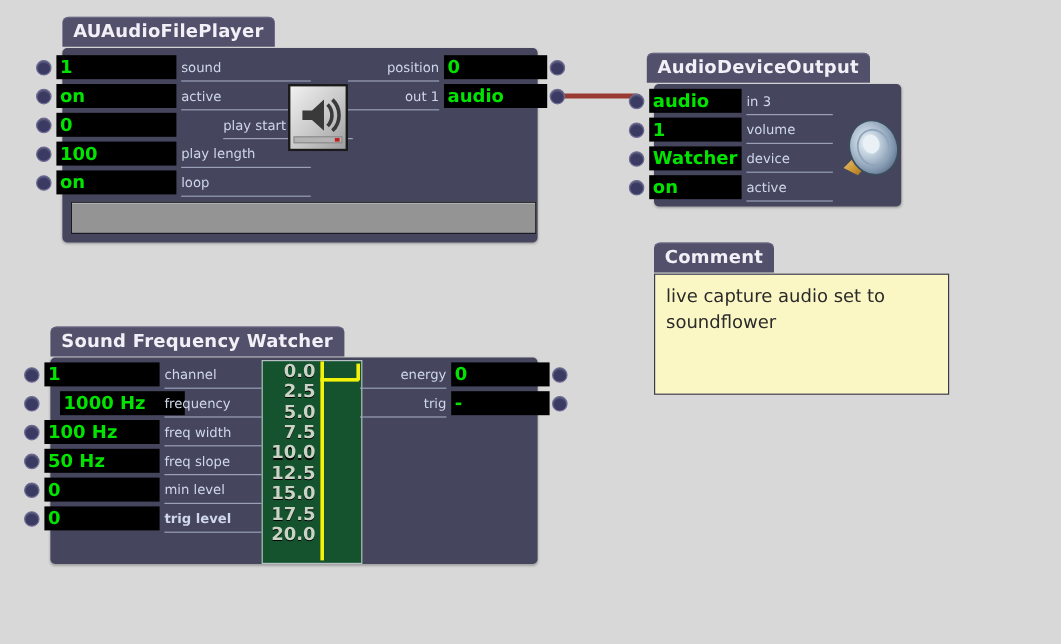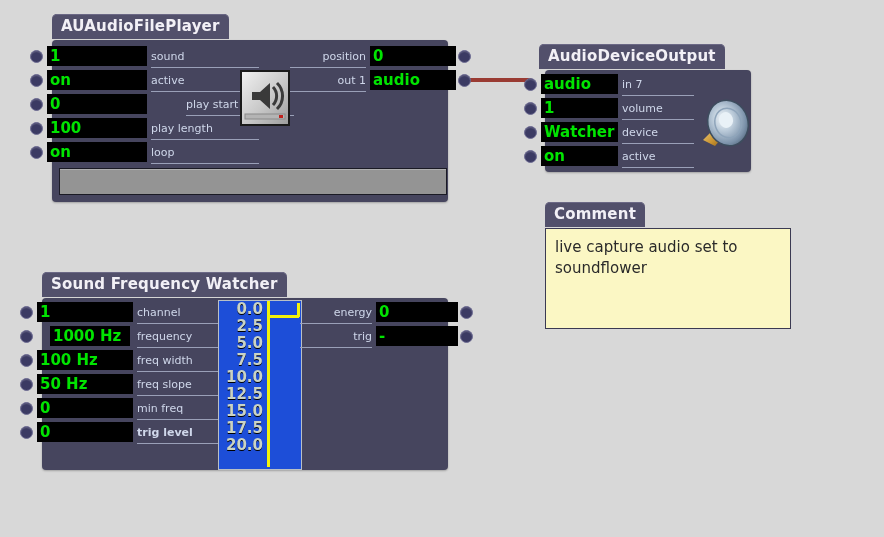--- a/index.html
+++ b/index.html
@@ -84,21 +84,21 @@
     box-shadow:inset 0 1px 0 rgba(255,255,255,.25);
     z-index:4;
   }
 
   
   .icon-box{position:absolute;z-index:4;}
 
   
   .graph{
     position:absolute;
-    background:#1d4ed8;
+    background:#14532d;
     border:1px solid #b9c0c6;
     overflow:hidden;
     z-index:4;
   }
   .graph-axis{position:absolute;background:#f2f20a;}
   .graph-trace{position:absolute;background:#f2f20a;}
   .graph-ticks{
     position:absolute;
     left:0;top:0;
     width:46px;
@@ -211,21 +211,21 @@
 
   <div class="node">
 
     <div class="node-title" style="left:539px;top:44px;">AudioDeviceOutput</div>
 
     <div class="node-body" style="left:545px;top:70px;width:206px;height:102px;"></div>
 
     <div class="row" style="left:524px;top:73px;">
       <div class="port" style="left:0px;"></div>
       <div class="field" style="left:17px;width:77px;">audio</div>
-      <div class="label" style="left:98px;width:72px;">in 7</div>
+      <div class="label" style="left:98px;width:72px;">in 3</div>
     </div>
 
     <div class="row" style="left:524px;top:97px;">
       <div class="port" style="left:0px;"></div>
       <div class="field" style="left:17px;width:77px;">1</div>
       <div class="label" style="left:98px;width:72px;">volume</div>
     </div>
 
     <div class="row" style="left:524px;top:121px;">
       <div class="port" style="left:0px;"></div>
@@ -274,40 +274,40 @@
     <div class="node-body" style="left:42px;top:298px;width:406px;height:172px;"></div>
 
     <div class="row" style="left:20px;top:301px;">
       <div class="port" style="left:0px;"></div>
       <div class="field" style="left:17px;width:96px;">1</div>
       <div class="label" style="left:117px;width:94px;">channel</div>
     </div>
 
     <div class="row" style="left:20px;top:325px;">
       <div class="port" style="left:0px;"></div>
-      <div class="field" style="left:30px;width:80px;">1000 Hz</div>
+      <div class="field" style="left:30px;width:104px;">1000 Hz</div>
       <div class="label" style="left:117px;width:94px;">frequency</div>
     </div>
 
     <div class="row" style="left:20px;top:349px;">
       <div class="port" style="left:0px;"></div>
       <div class="field" style="left:17px;width:96px;">100 Hz</div>
       <div class="label" style="left:117px;width:94px;">freq width</div>
     </div>
 
     <div class="row" style="left:20px;top:373px;">
       <div class="port" style="left:0px;"></div>
       <div class="field" style="left:17px;width:96px;">50 Hz</div>
       <div class="label" style="left:117px;width:94px;">freq slope</div>
     </div>
 
     <div class="row" style="left:20px;top:397px;">
       <div class="port" style="left:0px;"></div>
       <div class="field" style="left:17px;width:96px;">0</div>
-      <div class="label" style="left:117px;width:94px;">min freq</div>
+      <div class="label" style="left:117px;width:94px;">min level</div>
     </div>
 
     <div class="row" style="left:20px;top:421px;">
       <div class="port" style="left:0px;"></div>
       <div class="field" style="left:17px;width:96px;">0</div>
       <div class="label" style="left:117px;width:94px;font-weight:bold;">trig level</div>
     </div>
 
     <div class="graph" style="left:218px;top:300px;width:82px;height:168px;">
       <div class="graph-ticks">

